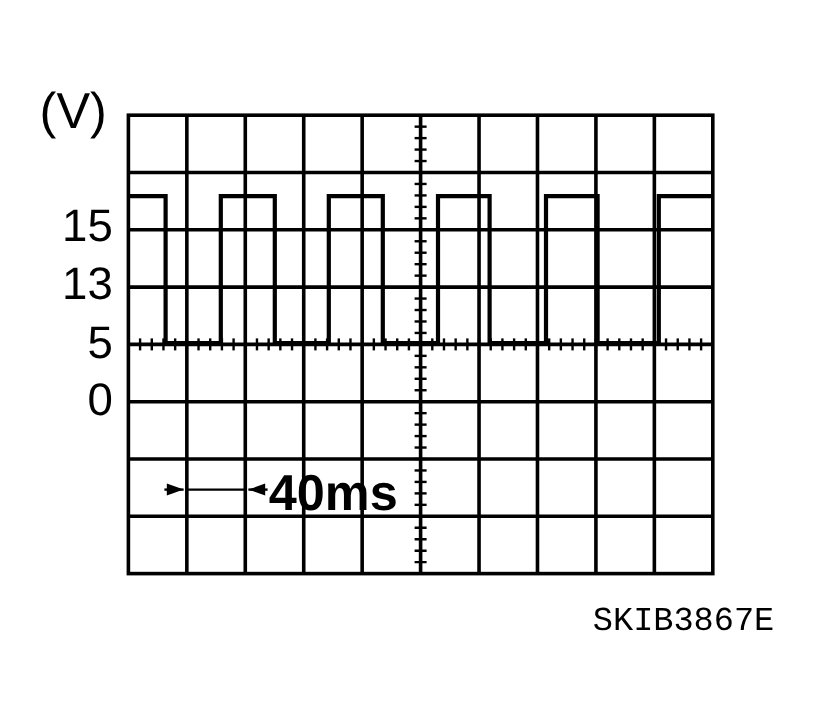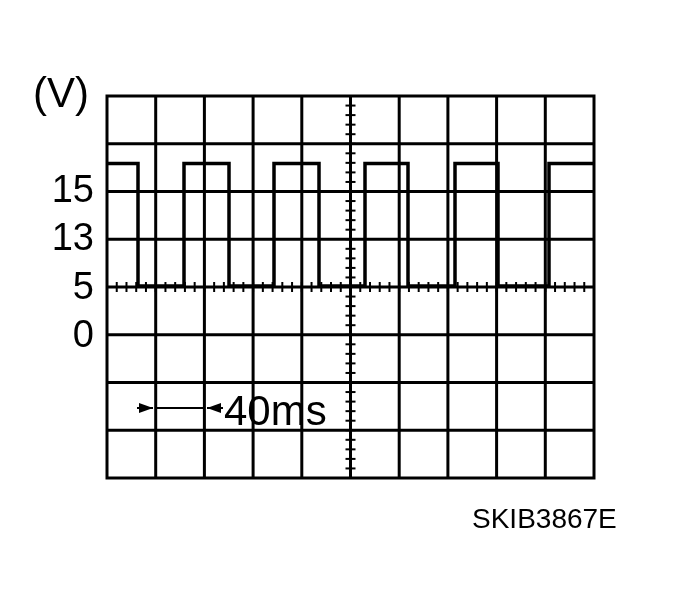--- a/index.html
+++ b/index.html
@@ -302,15 +302,15 @@
         <polygon points="207,408 221,403 221,413" fill="#000000"></polygon>
         <line x1="207" y1="408" x2="223" y2="408" stroke="#000000" stroke-width="2"></line>
       </g>
   </svg>
 
   <div class="lbl unit" style="left:33px; top:72px;">(V)</div>
   <div class="lbl ylab" style="left:24px; top:123px;">15</div>
   <div class="lbl ylab" style="left:24px; top:171px;">13</div>
   <div class="lbl ylab" style="left:24px; top:220px;">5</div>
   <div class="lbl ylab" style="left:24px; top:268px;">0</div>
-  <div class="lbl scale" style="left:224px; top:390px;">40ms</div>
-  <div class="lbl code" style="left:472px; top:505px;">SKIB3867E</div>
+  <div class="lbl scale" style="left:224px; top:390px;font-weight:bold;">40ms</div>
+  <div class="lbl code" style="left:494px; top:505px;font-family:Liberation Mono, monospace;">SKIB3867E</div>
 </div>
 
 </body></html>

